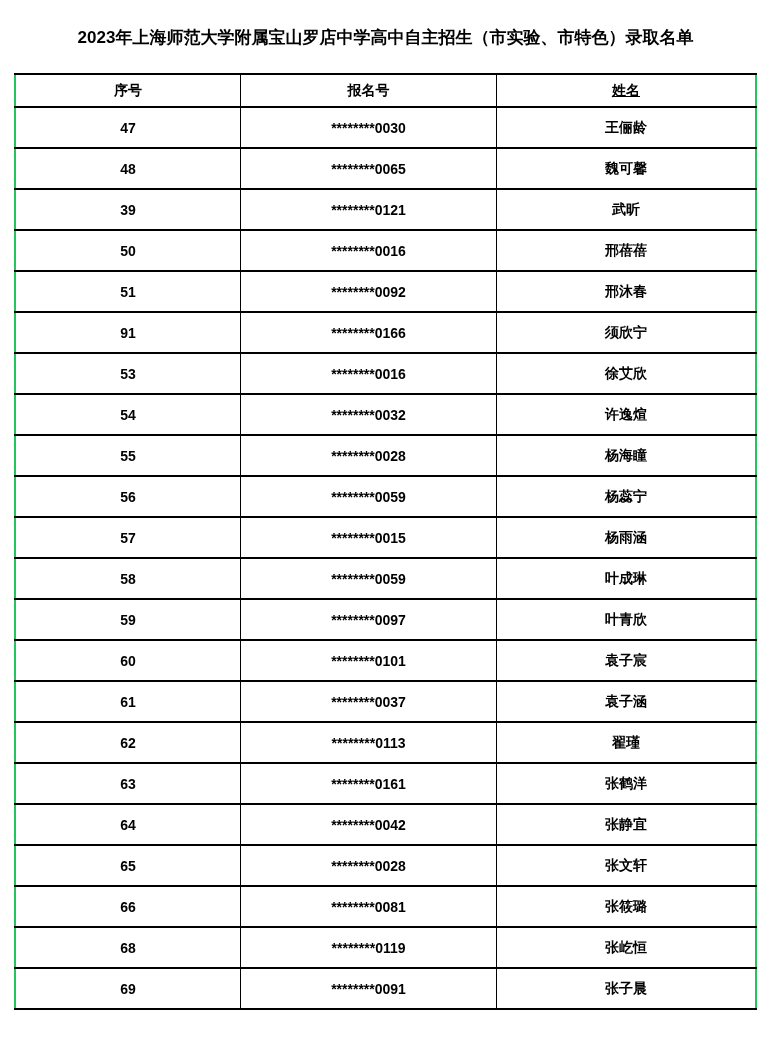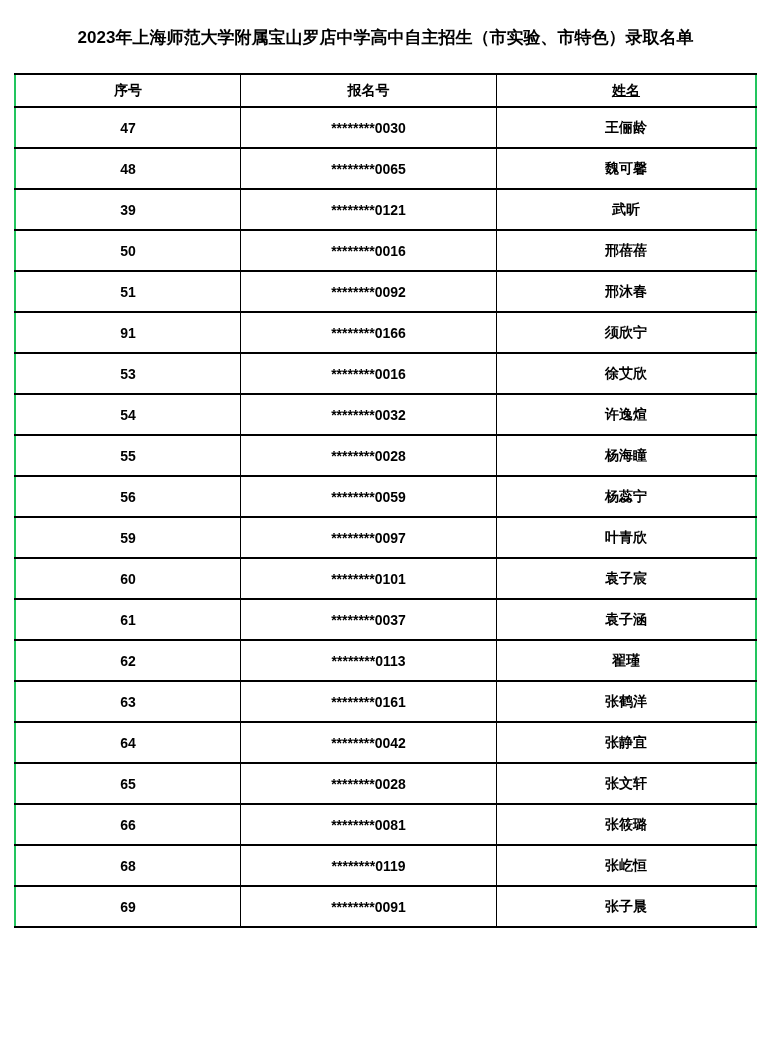--- a/index.html
+++ b/index.html
@@ -121,21 +121,31 @@
     <td>********0028</td>
     <td>杨海瞳</td>
   </tr>
 
   <tr>
     <td>56</td>
     <td>********0059</td>
     <td>杨蕊宁</td>
   </tr>
 
-
+  <tr>
+    <td>57</td>
+    <td>********0015</td>
+    <td>杨雨涵</td>
+  </tr>
+
+  <tr>
+    <td>58</td>
+    <td>********0059</td>
+    <td>叶成琳</td>
+  </tr>
 
   <tr>
     <td>59</td>
     <td>********0097</td>
     <td>叶青欣</td>
   </tr>
 
   <tr>
     <td>60</td>
     <td>********0101</td>

